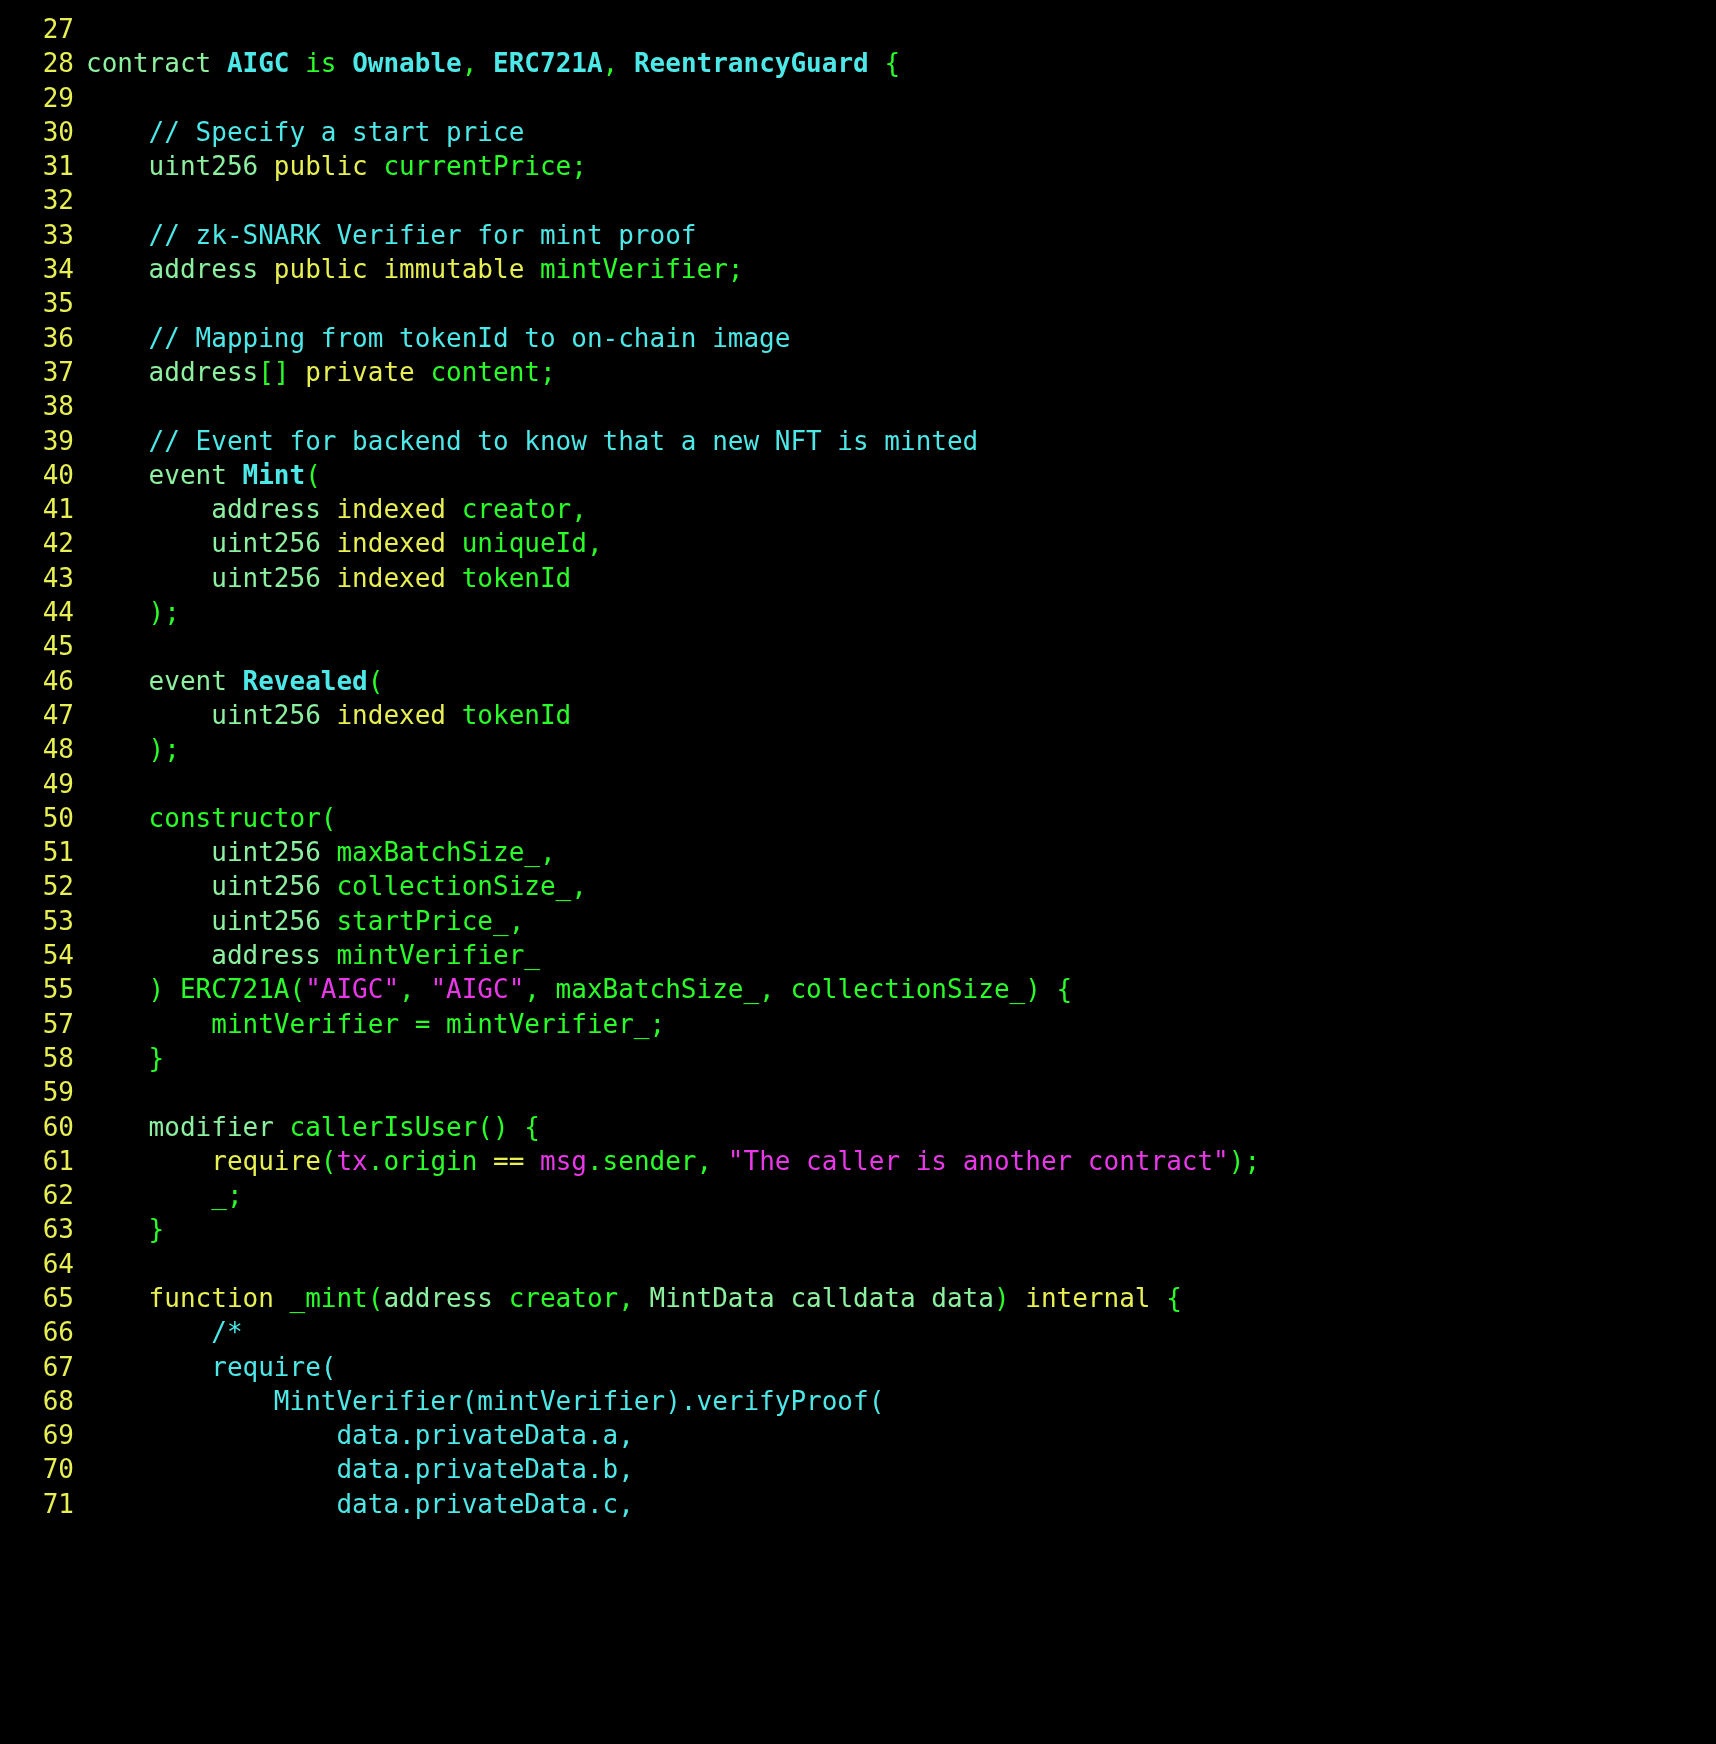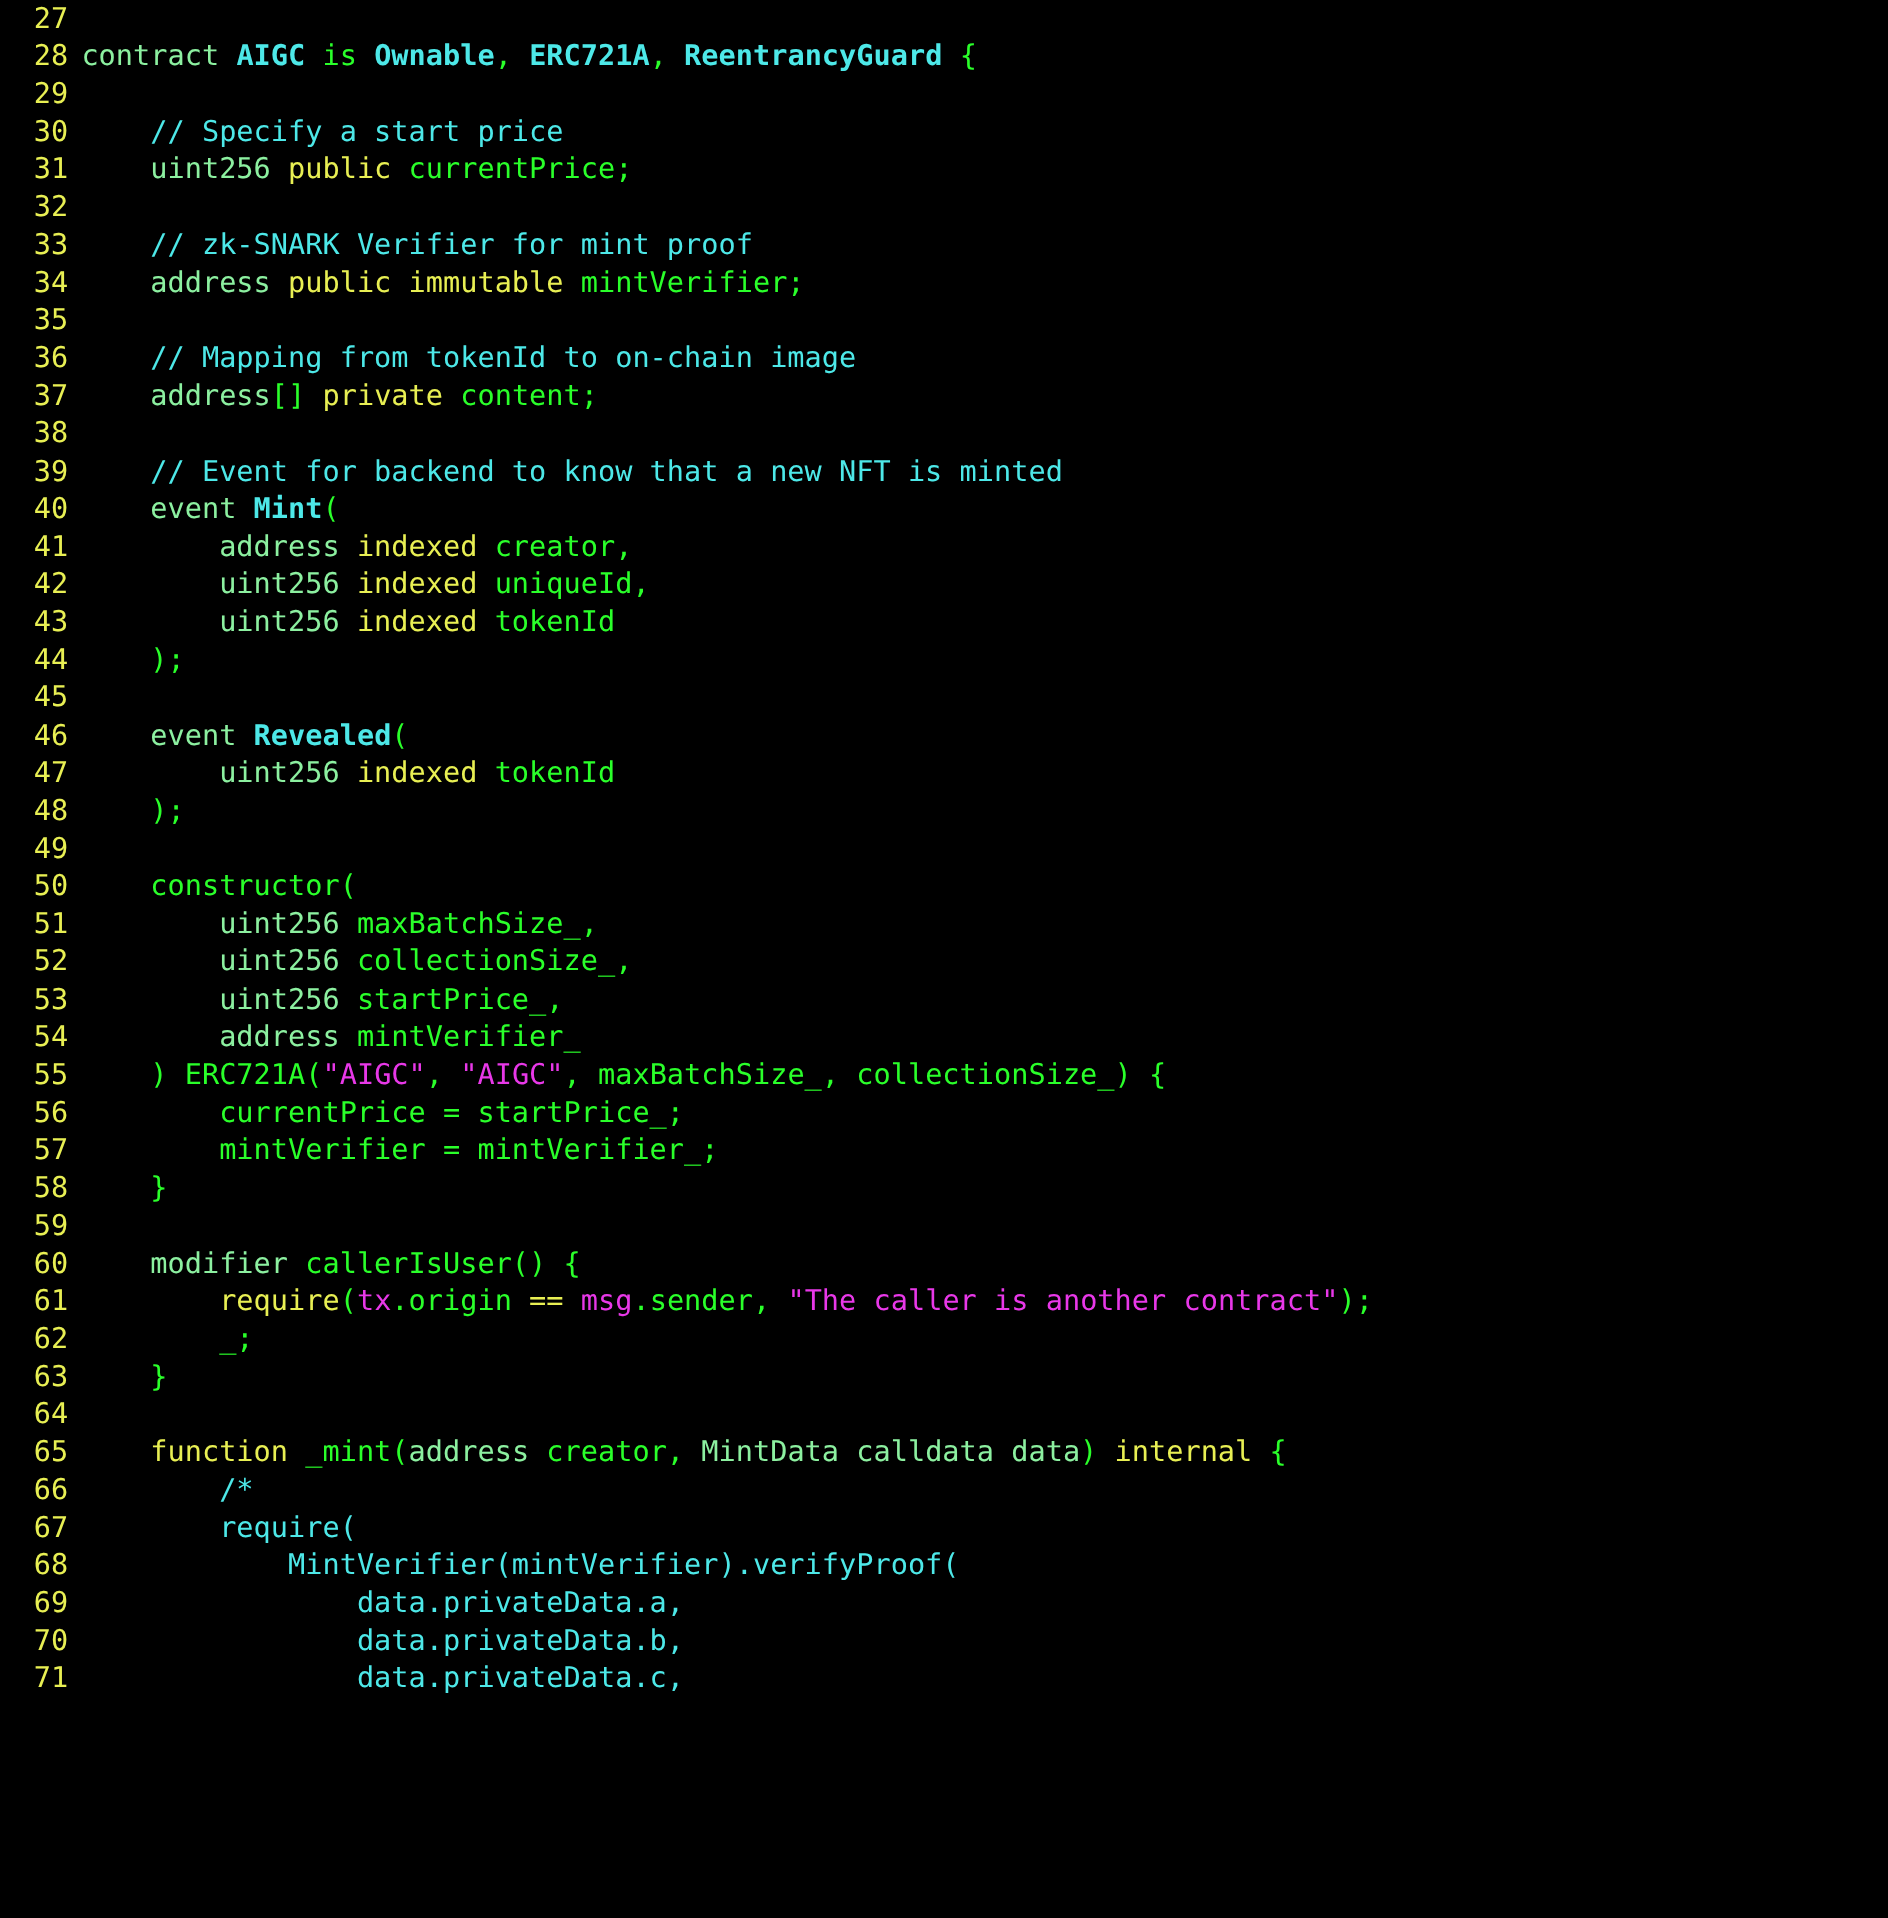--- a/index.html
+++ b/index.html
@@ -10,21 +10,21 @@
   body {
     width: 1716px;
     height: 1744px;
     overflow: hidden;
     font-family: "DejaVu Sans Mono", monospace;
   }
   #code-viewer {
     width: 1716px;
     height: 1248px;
     background: #000000;
-    padding: 0;
+    padding: 12px;
     box-sizing: border-box;
   }
   .code-line {
     display: flex;
     align-items: baseline;
     height: 34.3px;
     line-height: 34.3px;
     white-space: pre;
     font-size: 26px;
     letter-spacing: 0px;
@@ -78,21 +78,20 @@
     <div class="code-line"><span class="ln">46</span><span class="code-content"><span class="t-type">    event </span><span class="t-classb">Revealed</span><span class="t-ident">(</span></span></div>
     <div class="code-line"><span class="ln">47</span><span class="code-content"><span class="t-type">        uint256 </span><span class="t-kw">indexed </span><span class="t-ident">tokenId</span></span></div>
     <div class="code-line"><span class="ln">48</span><span class="code-content"><span class="t-ident">    );</span></span></div>
     <div class="code-line"><span class="ln">49</span><span class="code-content"></span></div>
     <div class="code-line"><span class="ln">50</span><span class="code-content"><span class="t-ident">    constructor(</span></span></div>
     <div class="code-line"><span class="ln">51</span><span class="code-content"><span class="t-type">        uint256 </span><span class="t-ident">maxBatchSize_,</span></span></div>
     <div class="code-line"><span class="ln">52</span><span class="code-content"><span class="t-type">        uint256 </span><span class="t-ident">collectionSize_,</span></span></div>
     <div class="code-line"><span class="ln">53</span><span class="code-content"><span class="t-type">        uint256 </span><span class="t-ident">startPrice_,</span></span></div>
     <div class="code-line"><span class="ln">54</span><span class="code-content"><span class="t-type">        address </span><span class="t-ident">mintVerifier_</span></span></div>
     <div class="code-line"><span class="ln">55</span><span class="code-content"><span class="t-ident">    ) ERC721A(</span><span class="t-string">"AIGC"</span><span class="t-ident">, </span><span class="t-string">"AIGC"</span><span class="t-ident">, maxBatchSize_, collectionSize_) {</span></span></div>
-    <div class="code-line"><span class="ln">56</span><span class="code-content"><span class="t-ident">        currentPrice = startPrice_;</span></span></div>
     <div class="code-line"><span class="ln">57</span><span class="code-content"><span class="t-ident">        mintVerifier = mintVerifier_;</span></span></div>
     <div class="code-line"><span class="ln">58</span><span class="code-content"><span class="t-ident">    }</span></span></div>
     <div class="code-line"><span class="ln">59</span><span class="code-content"></span></div>
     <div class="code-line"><span class="ln">60</span><span class="code-content"><span class="t-type">    modifier </span><span class="t-ident">callerIsUser() {</span></span></div>
     <div class="code-line"><span class="ln">61</span><span class="code-content"><span class="t-kw">        require</span><span class="t-ident">(</span><span class="t-magic">tx</span><span class="t-ident">.origin </span><span class="t-kw">==</span><span class="t-ident"> </span><span class="t-magic">msg</span><span class="t-ident">.sender, </span><span class="t-string">"The caller is another contract"</span><span class="t-ident">);</span></span></div>
     <div class="code-line"><span class="ln">62</span><span class="code-content"><span class="t-ident">        _;</span></span></div>
     <div class="code-line"><span class="ln">63</span><span class="code-content"><span class="t-ident">    }</span></span></div>
     <div class="code-line"><span class="ln">64</span><span class="code-content"></span></div>
     <div class="code-line"><span class="ln">65</span><span class="code-content"><span class="t-kw">    function </span><span class="t-ident">_mint(</span><span class="t-type">address </span><span class="t-ident">creator, </span><span class="t-type">MintData calldata data</span><span class="t-ident">) </span><span class="t-kw">internal </span><span class="t-ident">{</span></span></div>
     <div class="code-line"><span class="ln">66</span><span class="code-content"><span class="t-comment">        /*</span></span></div>

